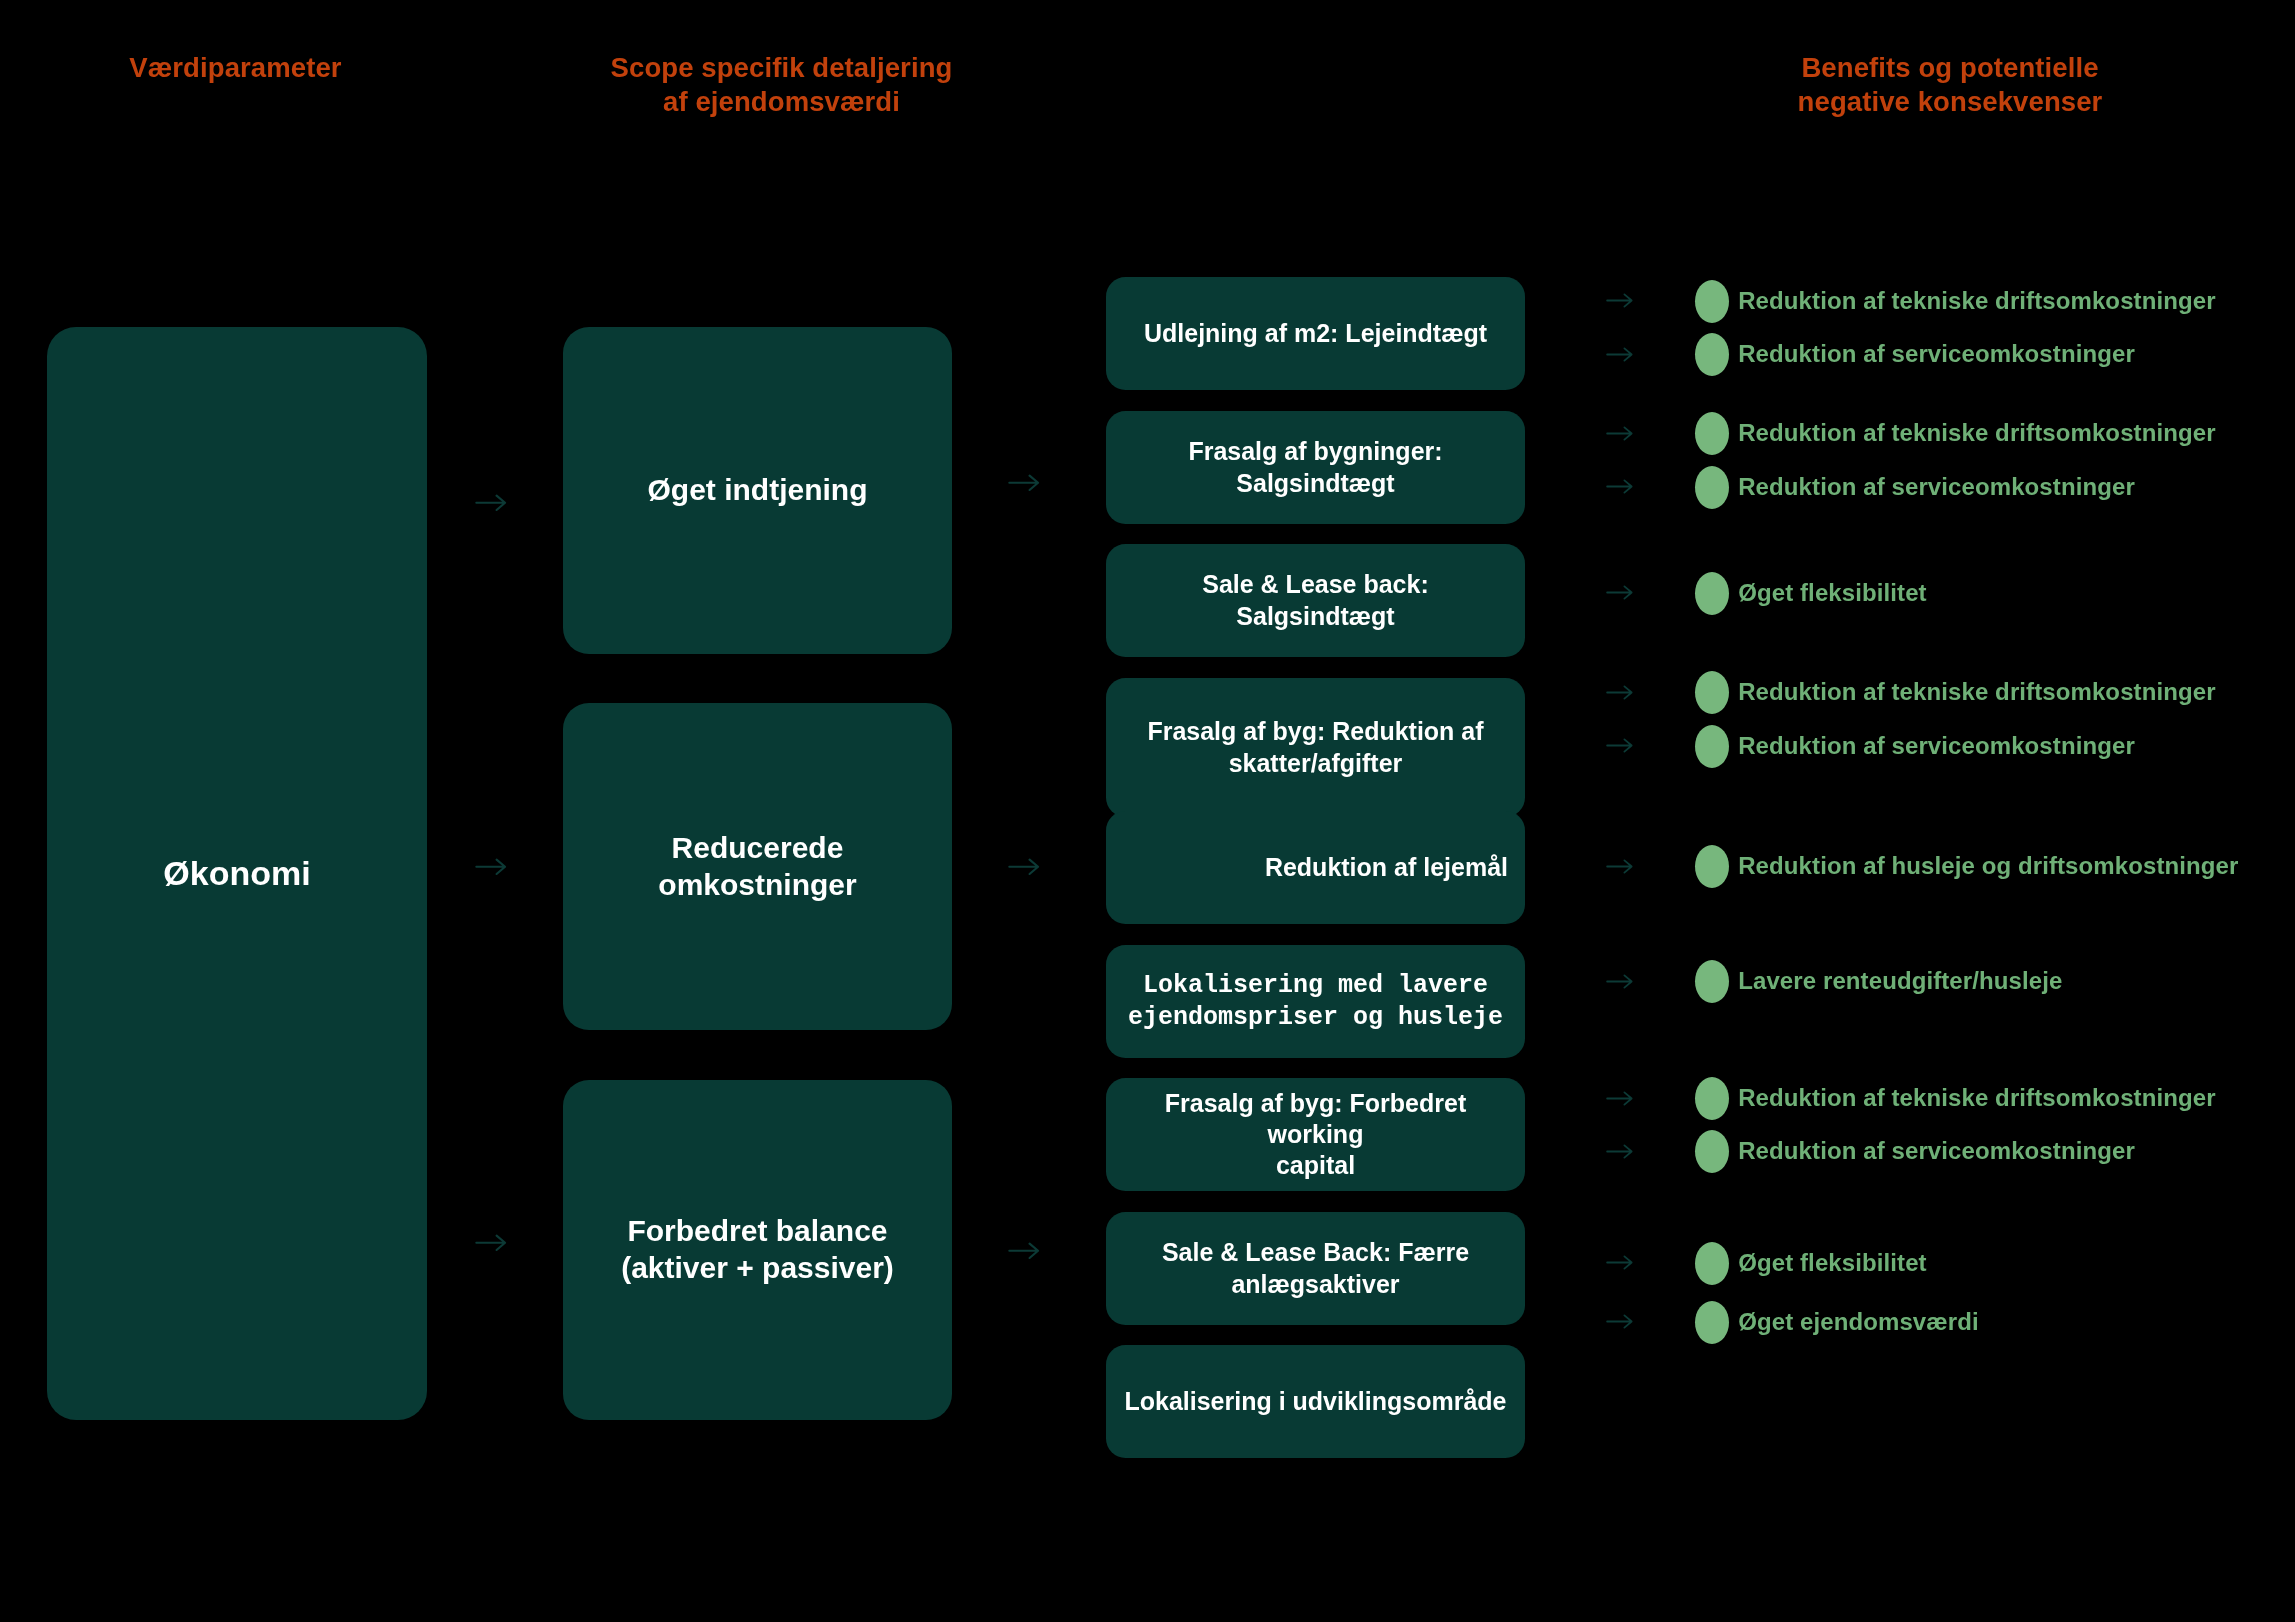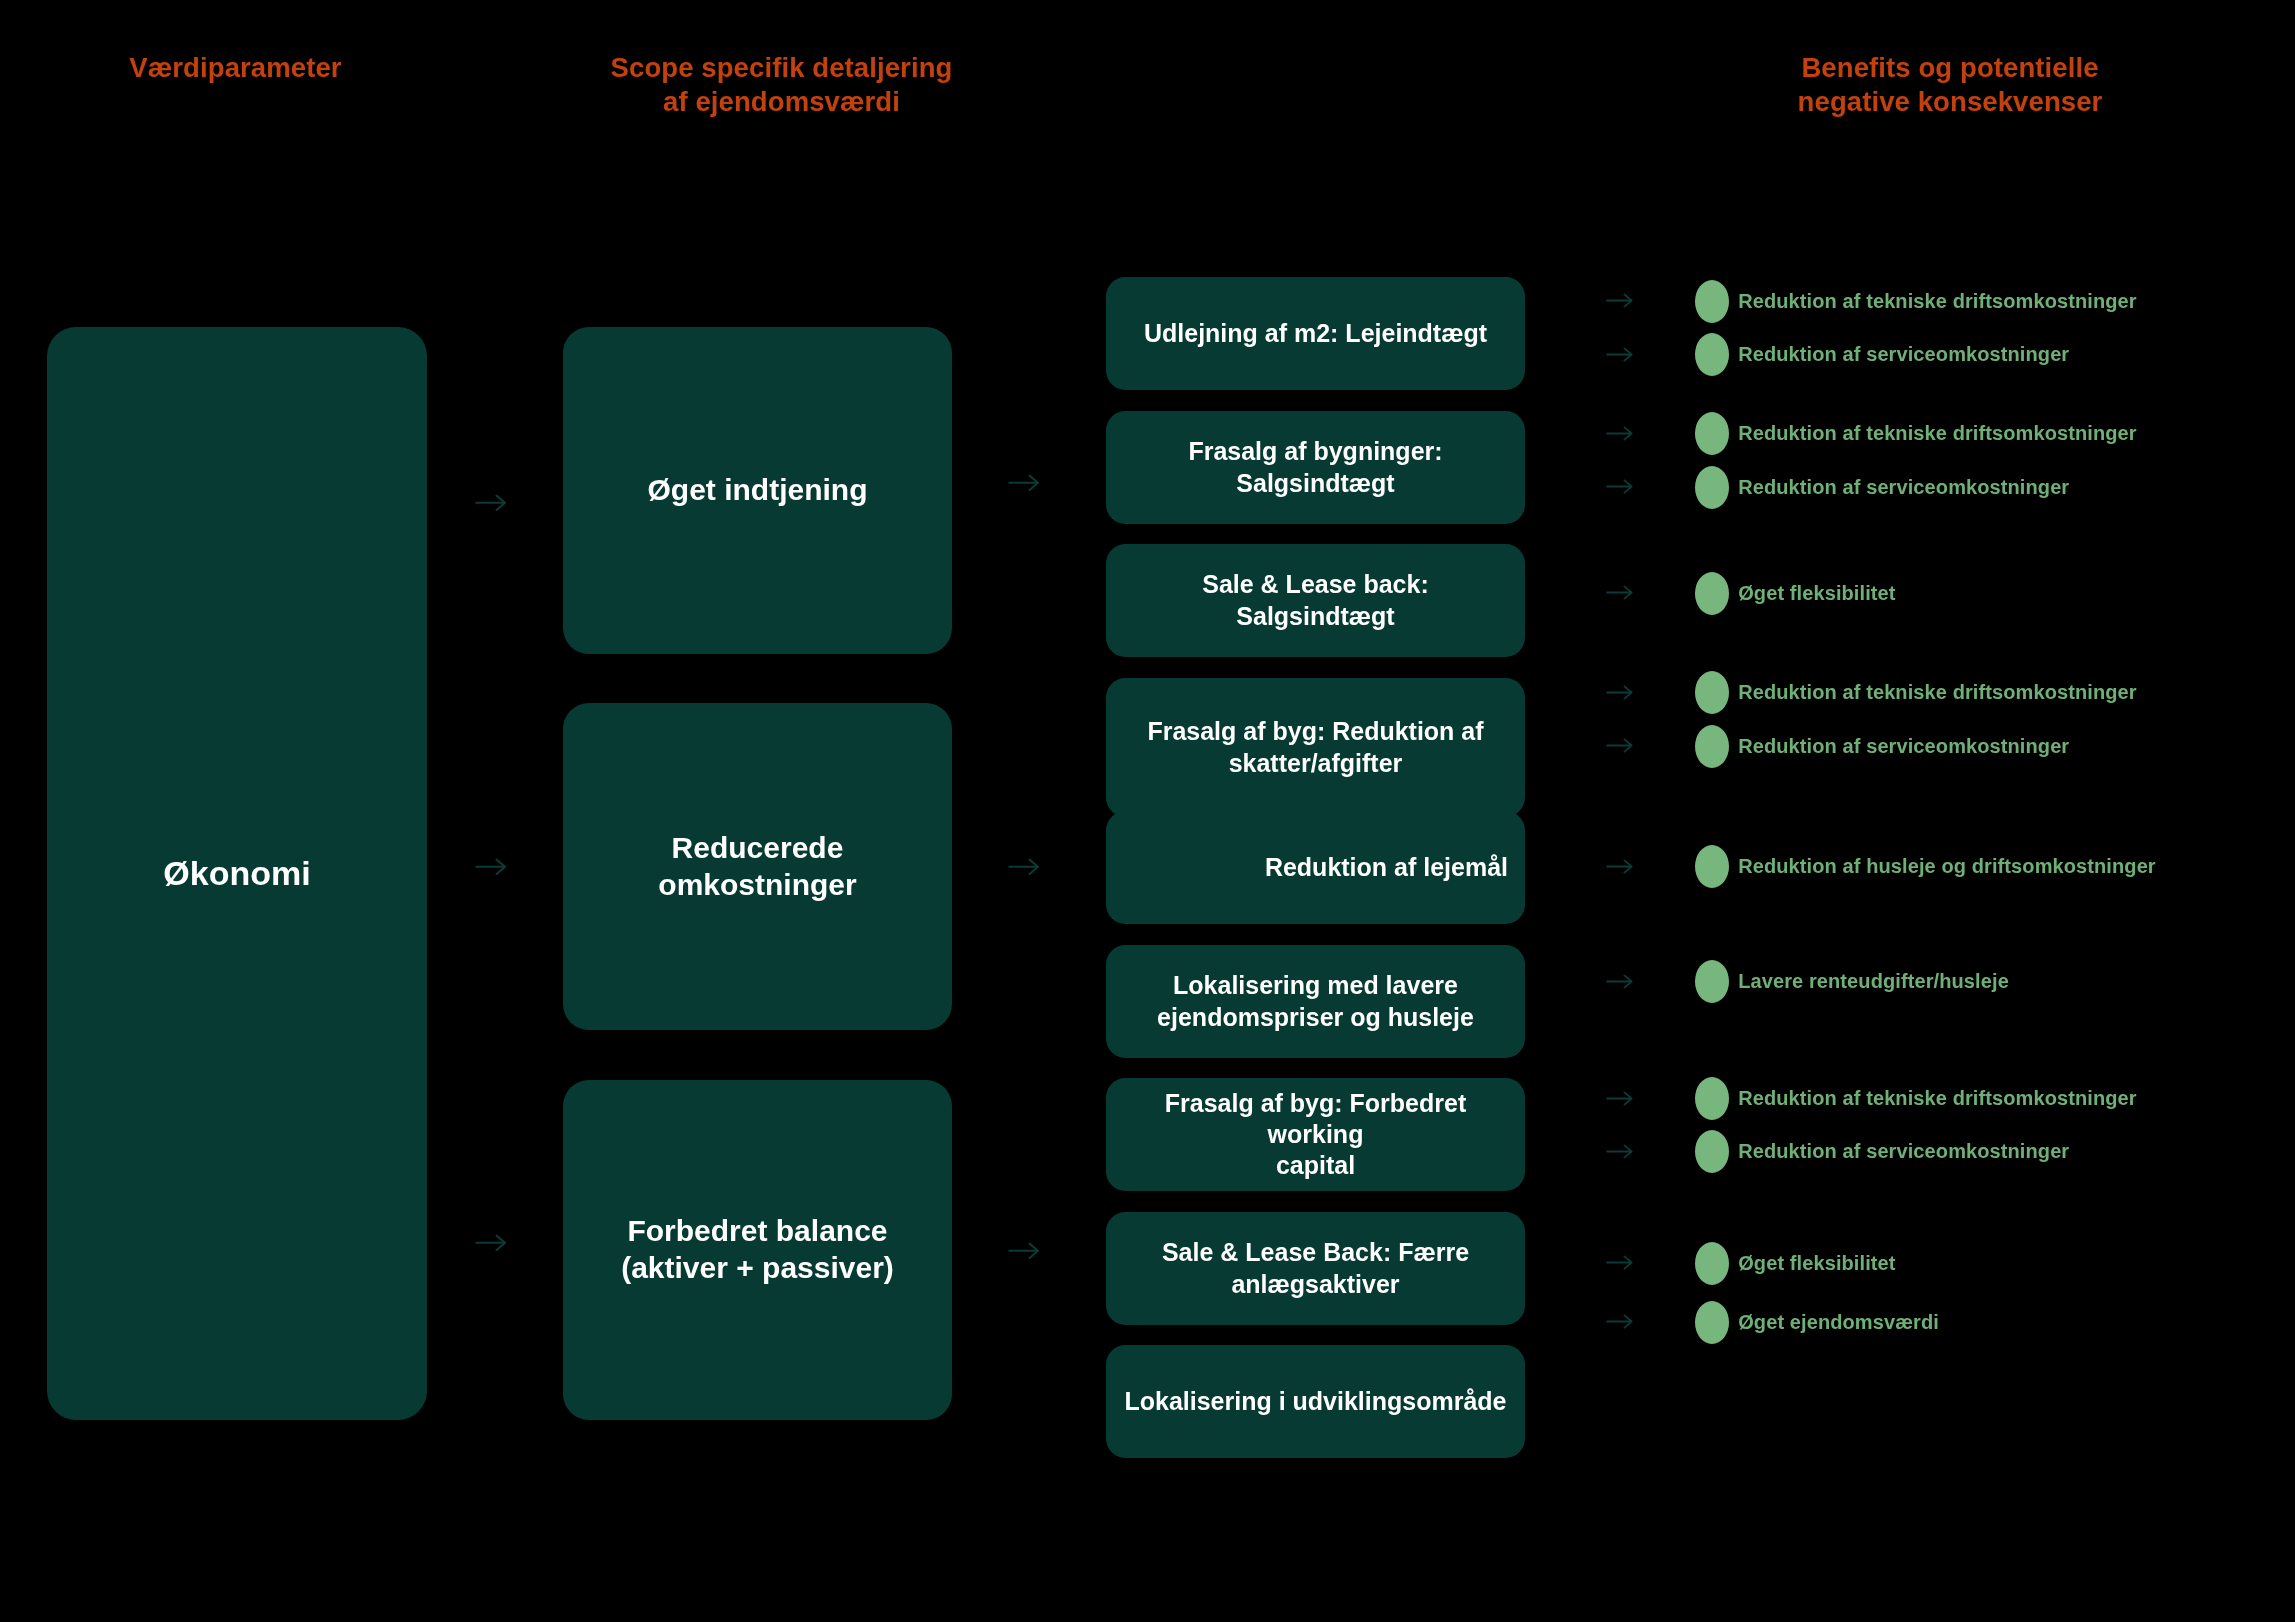--- a/index.html
+++ b/index.html
@@ -105,21 +105,21 @@
   .benefit-dot {
     width: 34px;
     height: 43px;
     border-radius: 50%;
     background: #77B77D;
     flex: 0 0 auto;
   }
   .benefit-label {
     margin-left: 9.2px;
     color: #6FB077;
-    font-size: 20px;
+    font-size: 24px;
     font-weight: 700;
     white-space: nowrap;
     letter-spacing: 0.1px;
   }
 </style>
 </head>
 <body>
 
 <div class="headers">
   <div class="col-header h1">
@@ -158,21 +158,21 @@
     </div>
     <div class="card c3" style="top: 544px; height: 113px;">
       <span>Sale &amp; Lease back: Salgsindtægt</span>
     </div>
     <div class="card c3" style="top: 678px; height: 139px;">
       <span>Frasalg af byg: Reduktion af<br>skatter/afgifter</span>
     </div>
     <div class="card c3" style="top: 811px; height: 113px; justify-content: flex-end;">
       <span>Reduktion af lejemål</span>
     </div>
-    <div class="card c3" style="top: 945px; height: 113px;">
+    <div class="card c3" style="top: 945px; height: 113px; font-family: Liberation Mono, monospace;">
       <span>Lokalisering med lavere<br>ejendomspriser og husleje</span>
     </div>
     <div class="card c3" style="top: 1078px; height: 113px;">
       <span>Frasalg af byg: Forbedret working<br>capital</span>
     </div>
     <div class="card c3" style="top: 1212px; height: 113px;">
       <span>Sale &amp; Lease Back: Færre<br>anlægsaktiver</span>
     </div>
     <div class="card c3" style="top: 1345px; height: 113px;">
       <span>Lokalisering i udviklingsområde</span>

